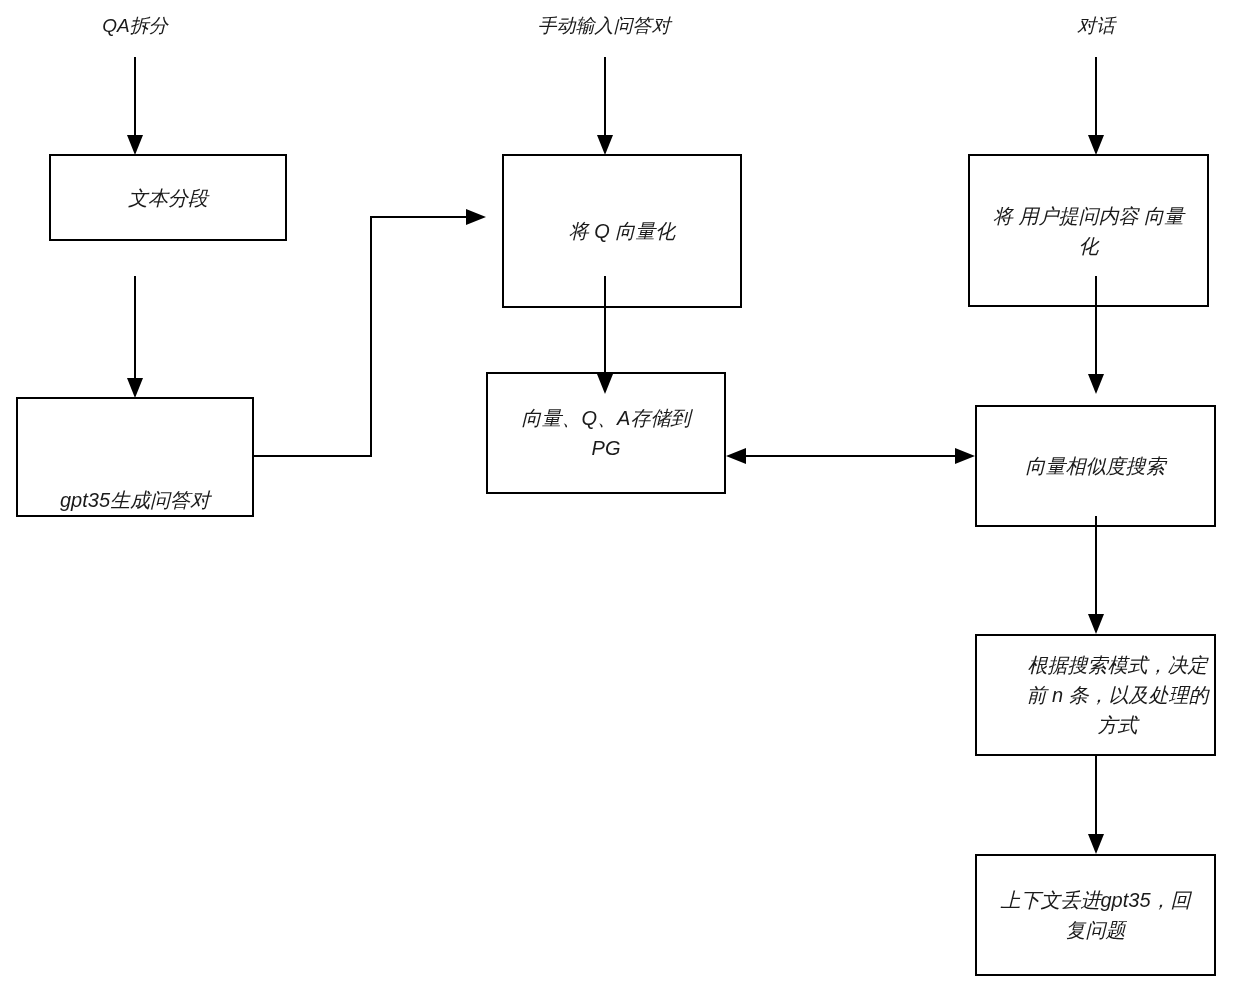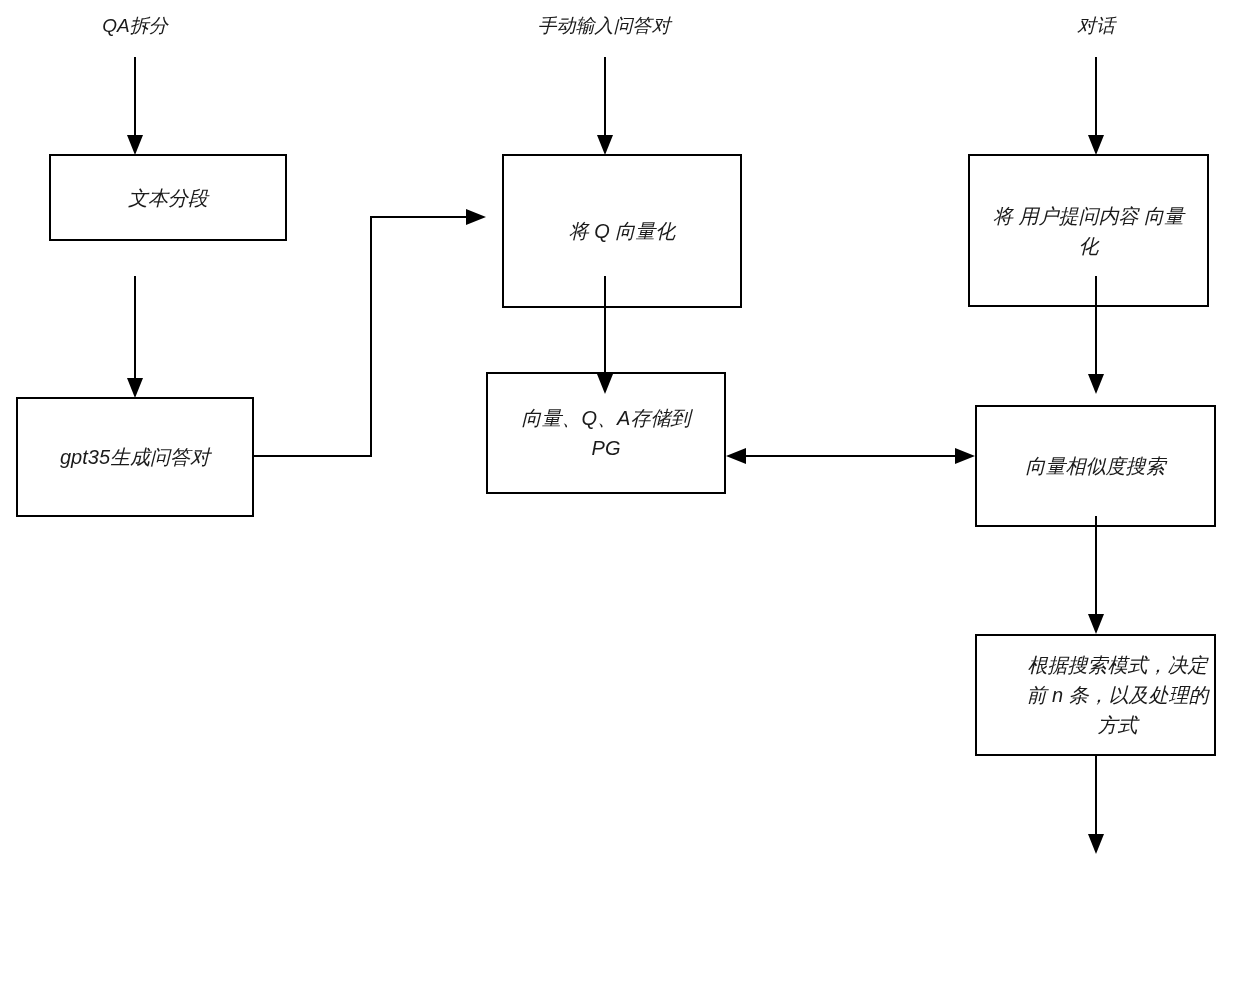--- a/index.html
+++ b/index.html
@@ -80,21 +80,21 @@
   <div class="edge-label" style="left:135px; top:14px;">QA拆分</div>
 
   <div class="edge-label" style="left:604px; top:14px;">手动输入问答对</div>
 
   <div class="edge-label" style="left:1096px; top:14px;">对话</div>
 
   <div class="flow-box" style="left:16px; top:154px; width:238px; height:87px;margin-left:33px;">
     <span class="box-label">文本分段</span>
   </div>
 
-  <div class="flow-box" style="left:16px; top:397px; width:238px; height:120px;">
+  <div class="flow-box" style="left:16px; top:397px; width:238px; height:120px;align-items:flex-end;">
     <span class="box-label">gpt35生成问答对</span>
   </div>
 
   <div class="flow-box" style="left:486px; top:154px; width:240px; height:154px;margin-left:16px;">
     <span class="box-label">将 Q 向量化</span>
   </div>
 
   <div class="flow-box" style="left:486px; top:372px; width:240px; height:122px;">
     <span class="box-label">向量、Q、A存储到
 PG</span>
@@ -108,20 +108,24 @@
   <div class="flow-box" style="left:975px; top:394px; width:241px; height:122px;margin-top:11px;">
     <span class="box-label">向量相似度搜索</span>
   </div>
 
   <div class="flow-box" style="left:975px; top:634px; width:241px; height:122px;padding-left:44px;">
     <span class="box-label box-wide-label">根据搜索模式，决定
 前 n 条，以及处理的
 方式</span>
   </div>
 
+  <div class="flow-box" style="left:975px; top:854px; width:241px; height:122px;">
+    <span class="box-label box-wide-label">上下文丢进gpt35，回
+复问题</span>
+  </div>
 
   <svg class="connectors" viewBox="0 0 1234 994">
 
     <g>
       <line x1="135" y1="57" x2="135" y2="142"></line>
       <polygon points="135,155 127,135 143,135"></polygon>
     </g>
 
     <g>
       <line x1="135" y1="276" x2="135" y2="385"></line>

